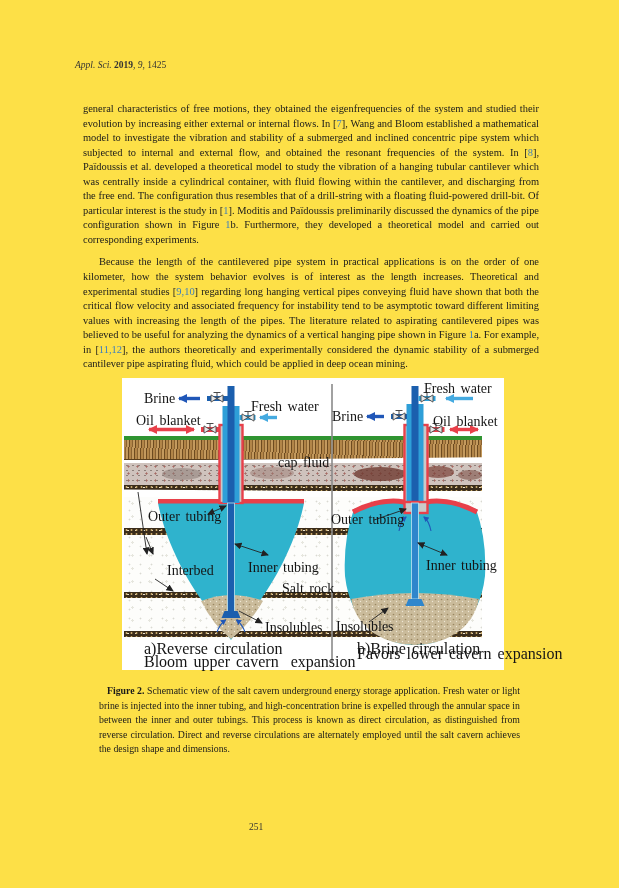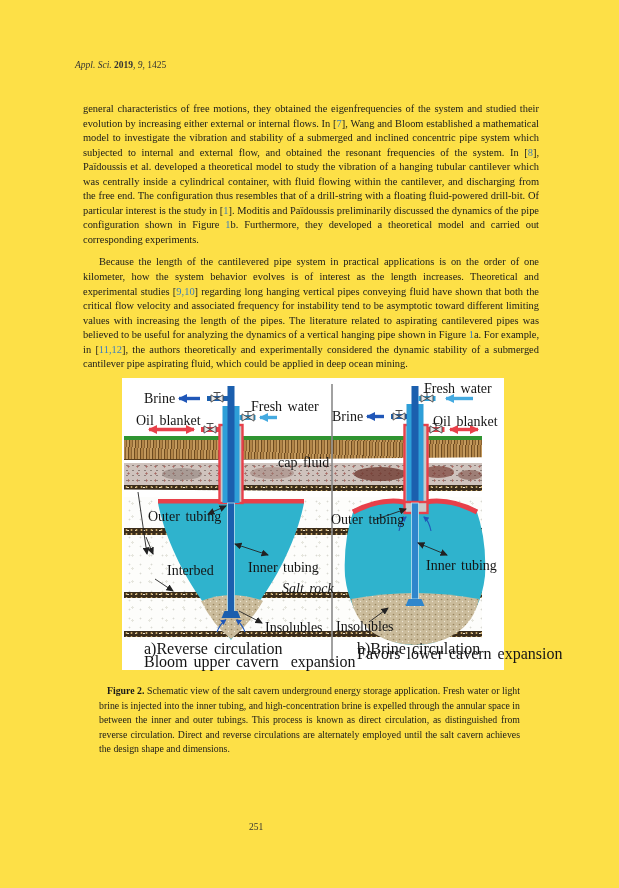--- a/index.html
+++ b/index.html
@@ -194,21 +194,21 @@
       </g>
     </svg>
 
     <div class="fl" style="left:22px;top:13px;">Brine</div>
     <div class="fl" style="left:129px;top:21px;">Fresh water</div>
     <div class="fl" style="left:14px;top:35px;">Oil blanket</div>
     <div class="fl" style="left:156px;top:77px;">cap fluid</div>
     <div class="fl" style="left:26px;top:131px;">Outer tubing</div>
     <div class="fl" style="left:3px;top:185px;margin-left:42px;">Interbed</div>
     <div class="fl" style="left:126px;top:182px;">Inner tubing</div>
-    <div class="fl" style="left:160px;top:203px;font-style:italic;">Salt rock</div>
+    <div class="fl" style="left:160px;top:203px;">Salt rock</div>
     <div class="fl" style="left:143px;top:242px;">Insolubles</div>
     <div class="fl cap" style="left:22px;top:262px;">a)Reverse circulation</div>
     <div class="fl cap" style="left:22px;top:275px;">Bloom upper cavern  expansion</div>
 
     <div class="fl" style="left:302px;top:3px;">Fresh water</div>
     <div class="fl" style="left:210px;top:31px;">Brine</div>
     <div class="fl" style="left:311px;top:36px;">Oil blanket</div>
     <div class="fl" style="left:209px;top:134px;">Outer tubing</div>
     <div class="fl" style="left:304px;top:180px;">Inner tubing</div>
     <div class="fl" style="left:214px;top:241px;">Insolubles</div>

